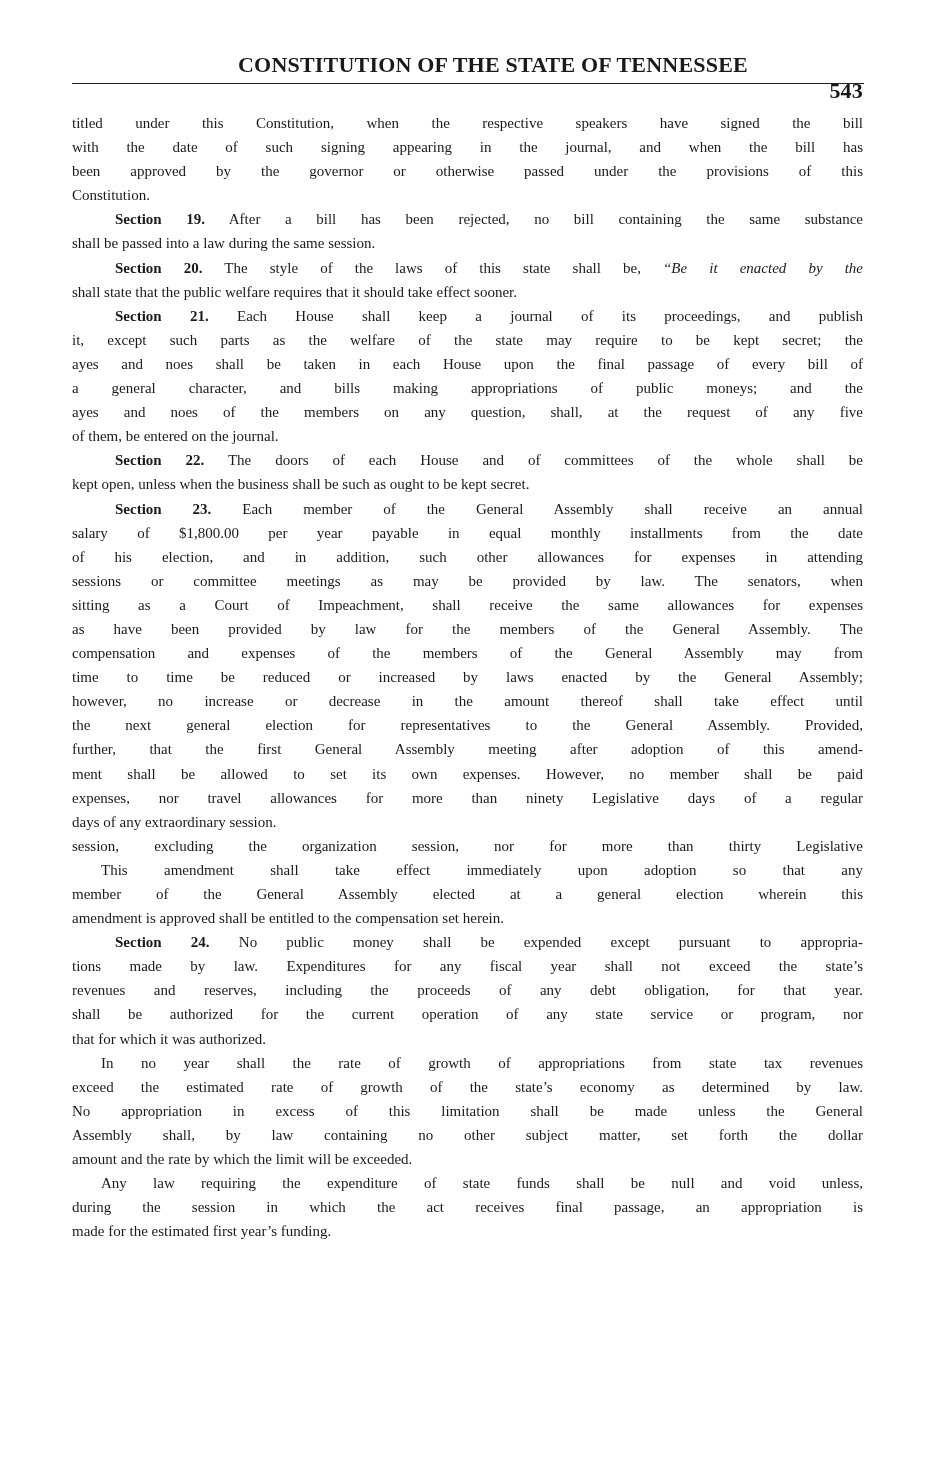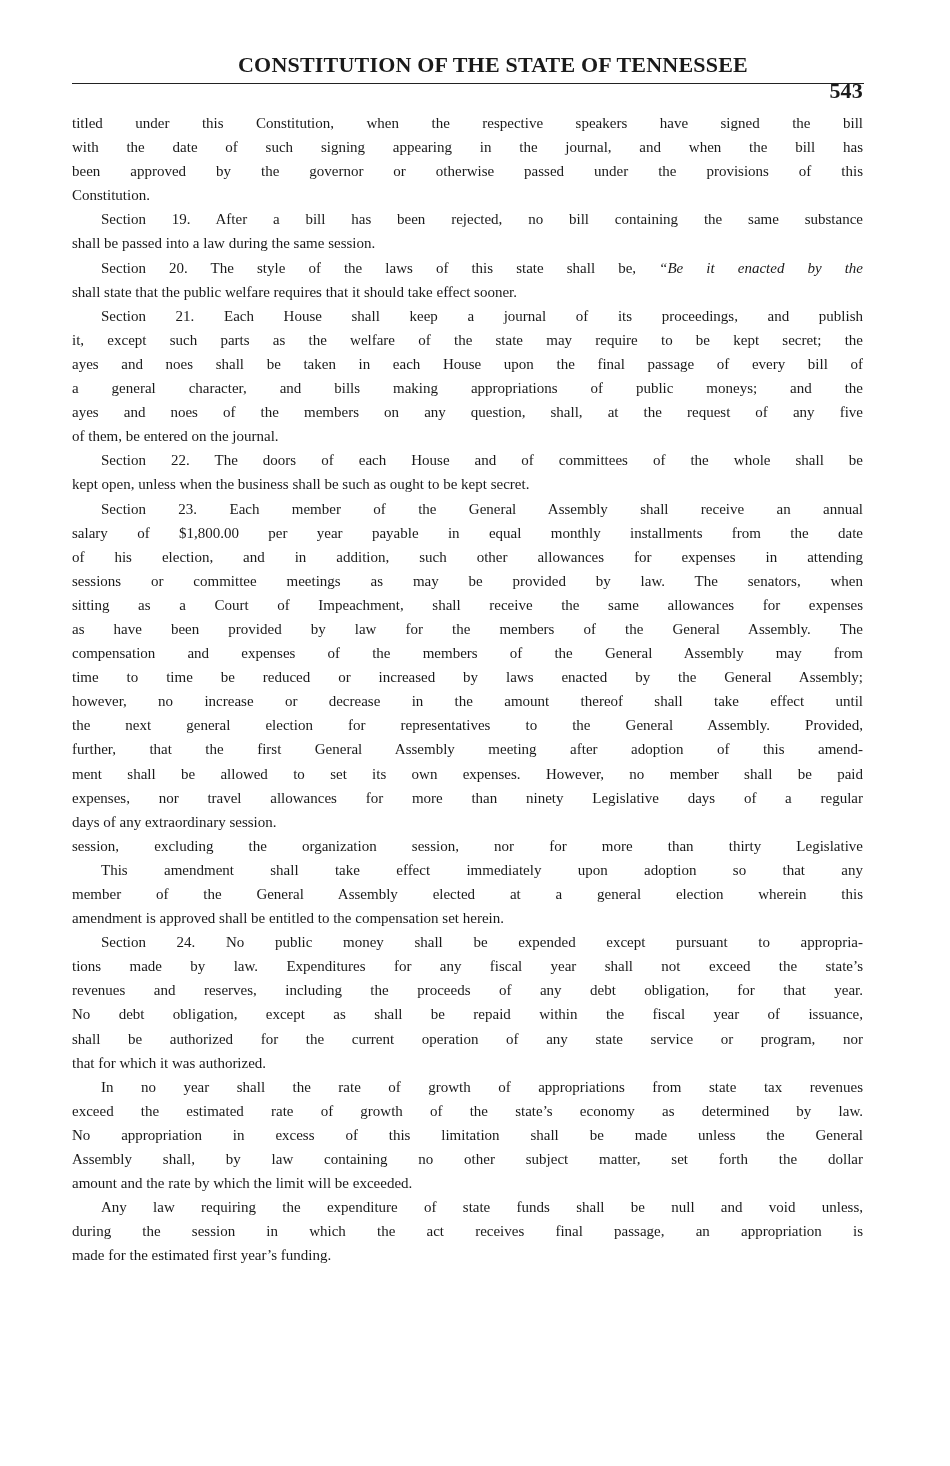--- a/index.html
+++ b/index.html
@@ -67,21 +67,22 @@
     height: 24.1px;
     overflow: visible;
   }
   .line.last {
     text-align-last: left;
   }
   .line.indent {
     padding-left: 29px;
   }
   .sec {
-    font-weight: normal;
+    font-weight: bold;
+    margin-left: 14px;
   }
   .it {
     font-style: italic;
   }
 </style>
 </head>
 <body>
 
 <div class="page">
 
@@ -145,21 +146,20 @@
     <div>
       <span class="line indent">This amendment shall take effect immediately upon adoption so that any</span>
       <span class="line">member of the General Assembly elected at a general election wherein this</span>
       <span class="line last">amendment is approved shall be entitled to the compensation set herein.</span>
     </div>
 
     <div>
       <span class="line indent"><span class="sec">Section 24.</span><span> No public money shall be expended except pursuant to appropria-</span></span>
       <span class="line">tions made by law. Expenditures for any fiscal year shall not exceed the state’s</span>
       <span class="line">revenues and reserves, including the proceeds of any debt obligation, for that year.</span>
-      <span class="line">No debt obligation, except as shall be repaid within the fiscal year of issuance,</span>
       <span class="line">shall be authorized for the current operation of any state service or program, nor</span>
       <span class="line last">that for which it was authorized.</span>
     </div>
 
     <div>
       <span class="line indent">In no year shall the rate of growth of appropriations from state tax revenues</span>
       <span class="line">exceed the estimated rate of growth of the state’s economy as determined by law.</span>
       <span class="line">No appropriation in excess of this limitation shall be made unless the General</span>
       <span class="line">Assembly shall, by law containing no other subject matter, set forth the dollar</span>
       <span class="line last">amount and the rate by which the limit will be exceeded.</span>

